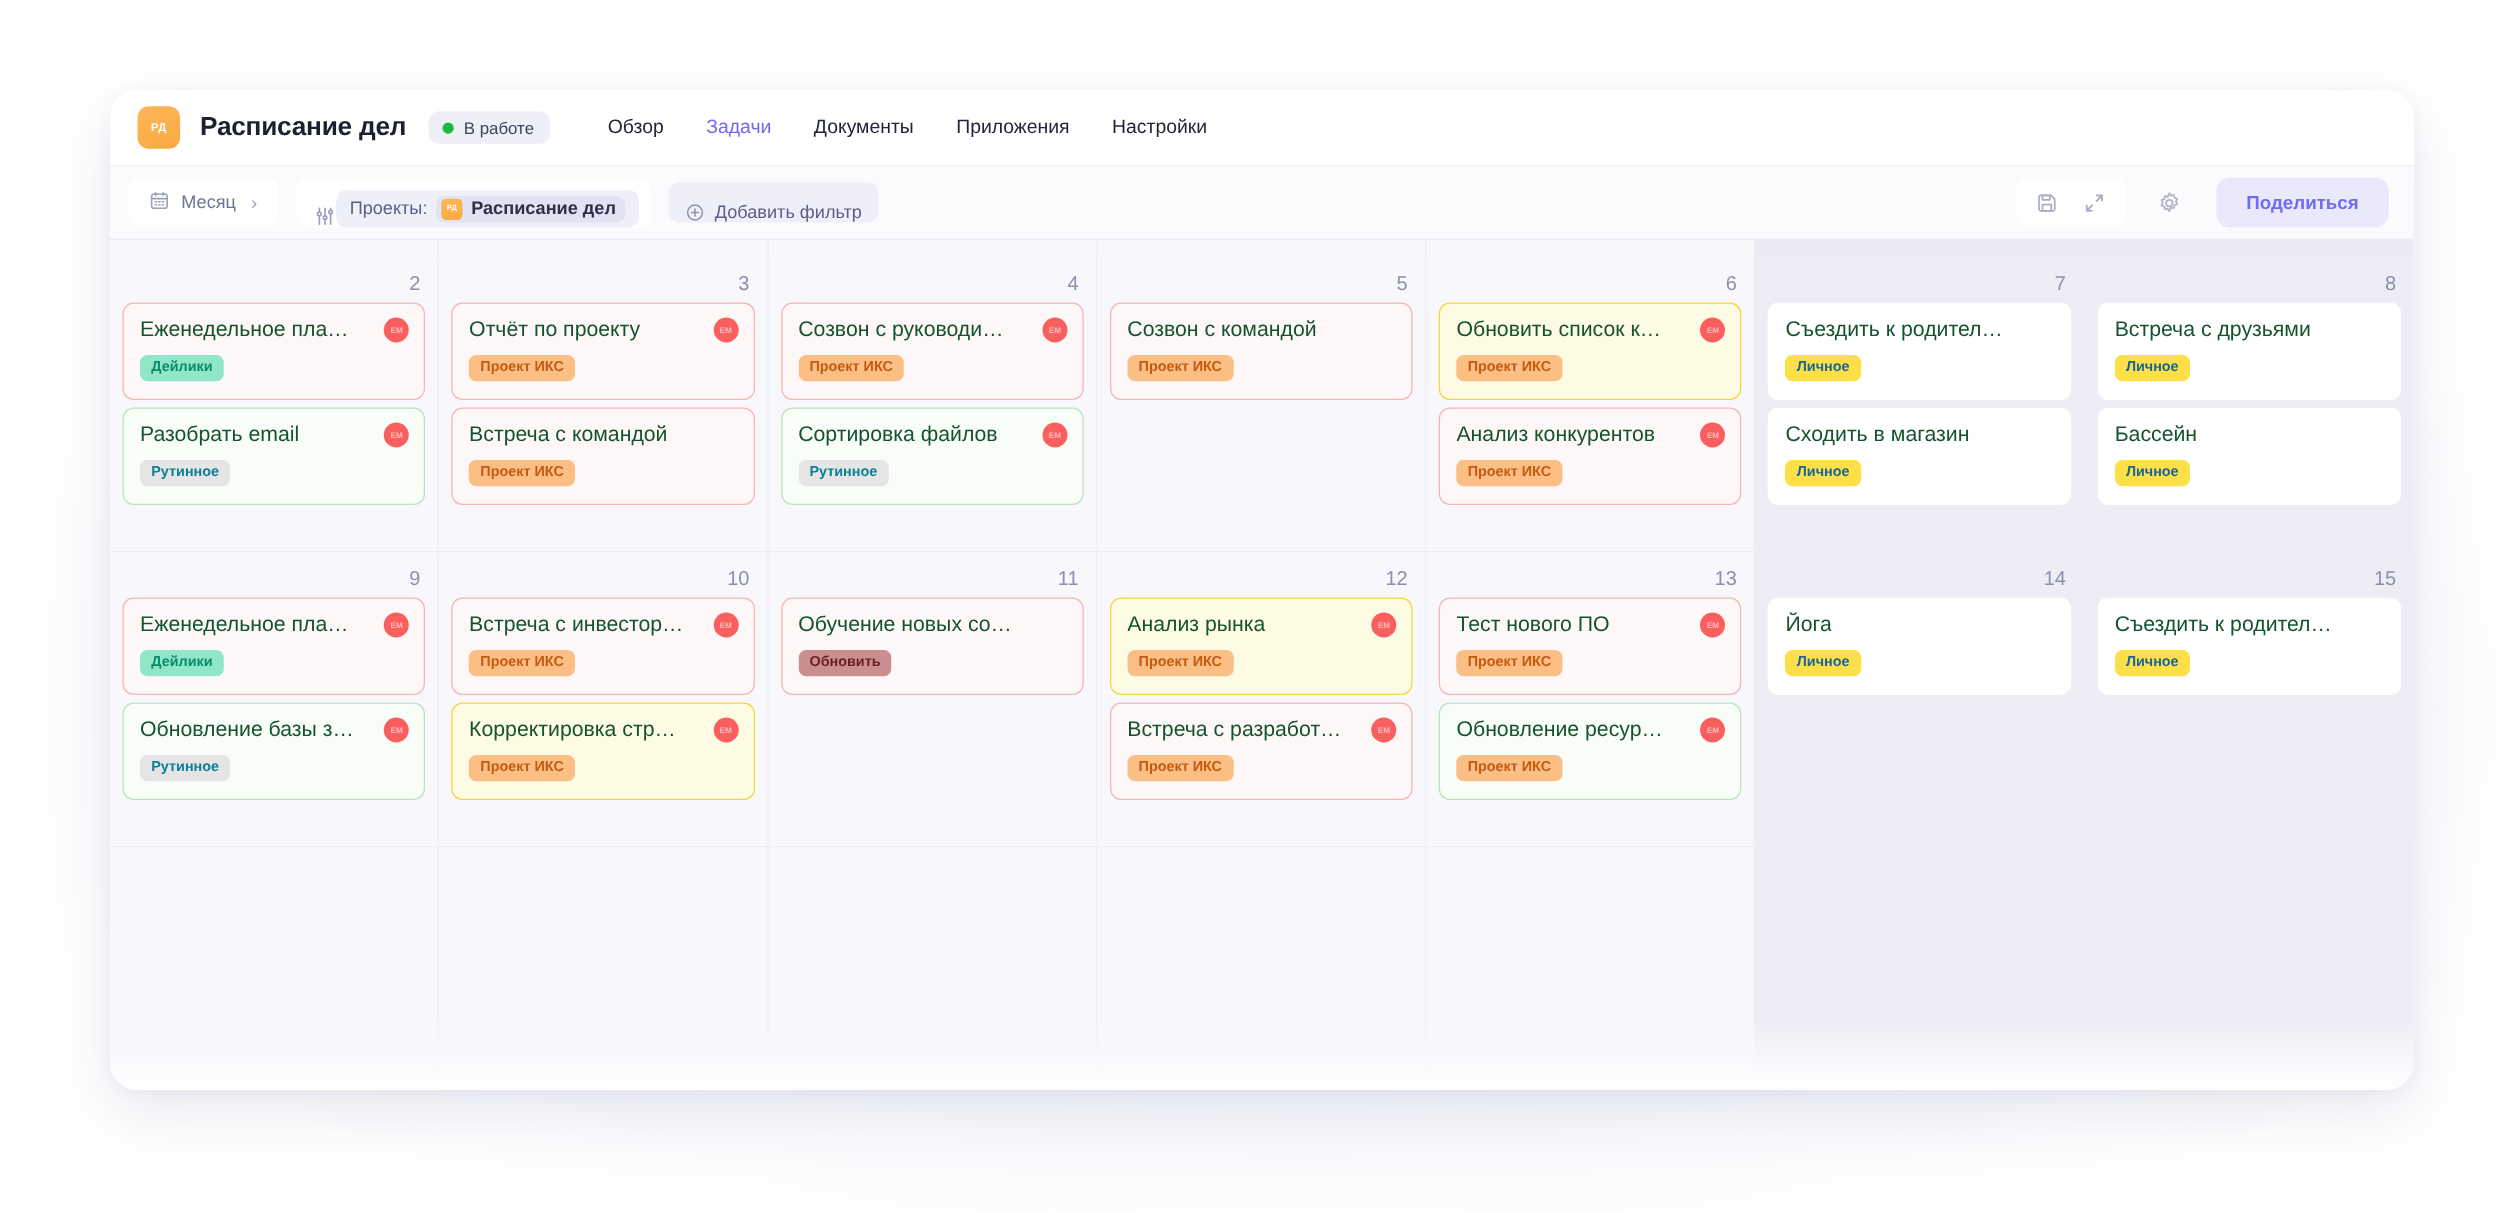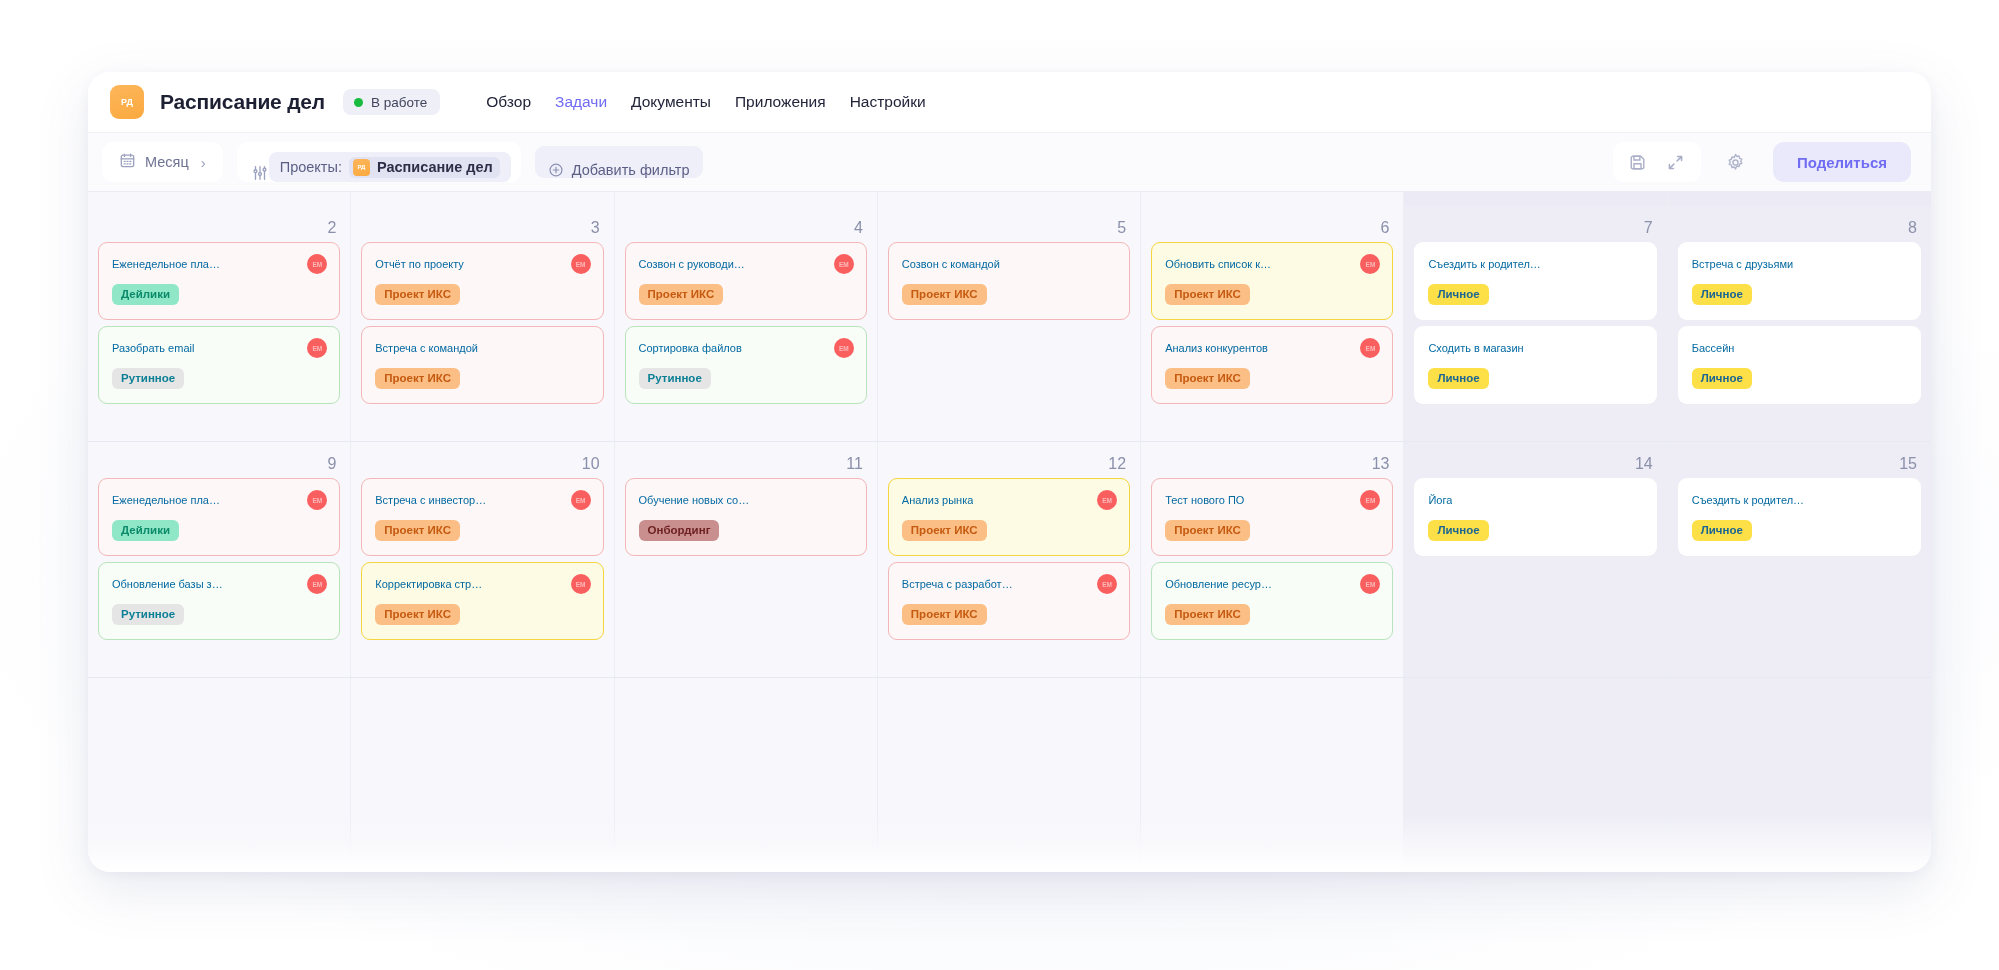--- a/index.html
+++ b/index.html
@@ -93,21 +93,21 @@
     width: 9px; height: 9px;
     border-radius: 50%;
     background: #19bb3e;
     flex: none;
   }
 
   .nav-tabs {
     margin-left: 46px;
     display: flex;
     align-items: center;
-    gap: 24px;
+    gap: 34px;
   }
   .nav-tab {
     font-size: 15.5px;
     color: #22253a;
     white-space: nowrap;
     cursor: pointer;
   }
   .nav-tab.active { color: #6f6bf2; }
 
   
@@ -299,22 +299,22 @@
     cursor: pointer;
     min-height: 78px;
   }
   .task-card .row1 {
     display: flex;
     align-items: center;
     justify-content: space-between;
     gap: 8px;
   }
   .task-title {
-    font-size: 11px;
-    color: #0369a1;
+    font-size: 17px;
+    color: #14532d;
     white-space: nowrap;
     overflow: hidden;
     text-overflow: ellipsis;
     line-height: 20px;
   }
   .avatar {
     width: 20px; height: 20px;
     border-radius: 50%;
     background: #fa5f5f;
     color: rgba(255,255,255,.55);
@@ -570,21 +570,21 @@
                   <div class="task-title">Корректировка стр…</div>
                   <div class="avatar">ЕМ</div>
                 </div><span class="tag t-proj">Проект ИКС</span></div>
             </div>
           </div>
           <div class="day-cell">
             <div class="day-num">11</div>
             <div class="card-stack">
               <div class="task-card v-red"><div class="row1">
                   <div class="task-title">Обучение новых со…</div>
-                </div><span class="tag t-onb">Онбординг</span></div>
+                </div><span class="tag t-onb">Обновить</span></div>
             </div>
           </div>
           <div class="day-cell">
             <div class="day-num">12</div>
             <div class="card-stack">
               <div class="task-card v-yellow"><div class="row1">
                   <div class="task-title">Анализ рынка</div>
                   <div class="avatar">ЕМ</div>
                 </div><span class="tag t-proj">Проект ИКС</span></div>
               <div class="task-card v-red"><div class="row1">

